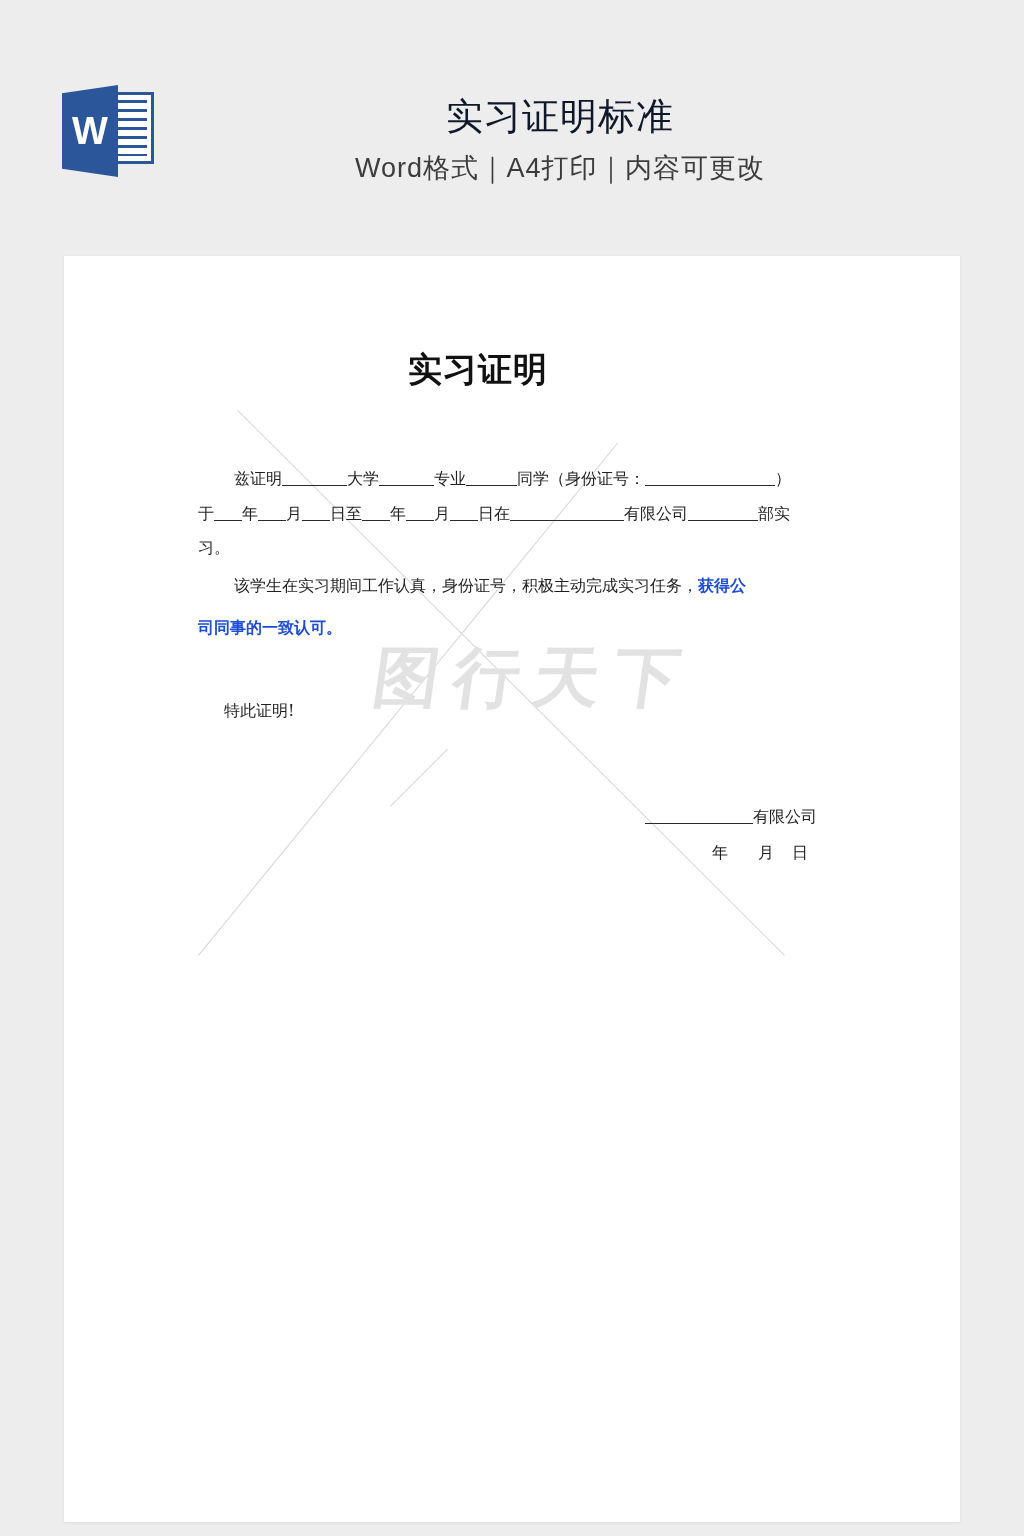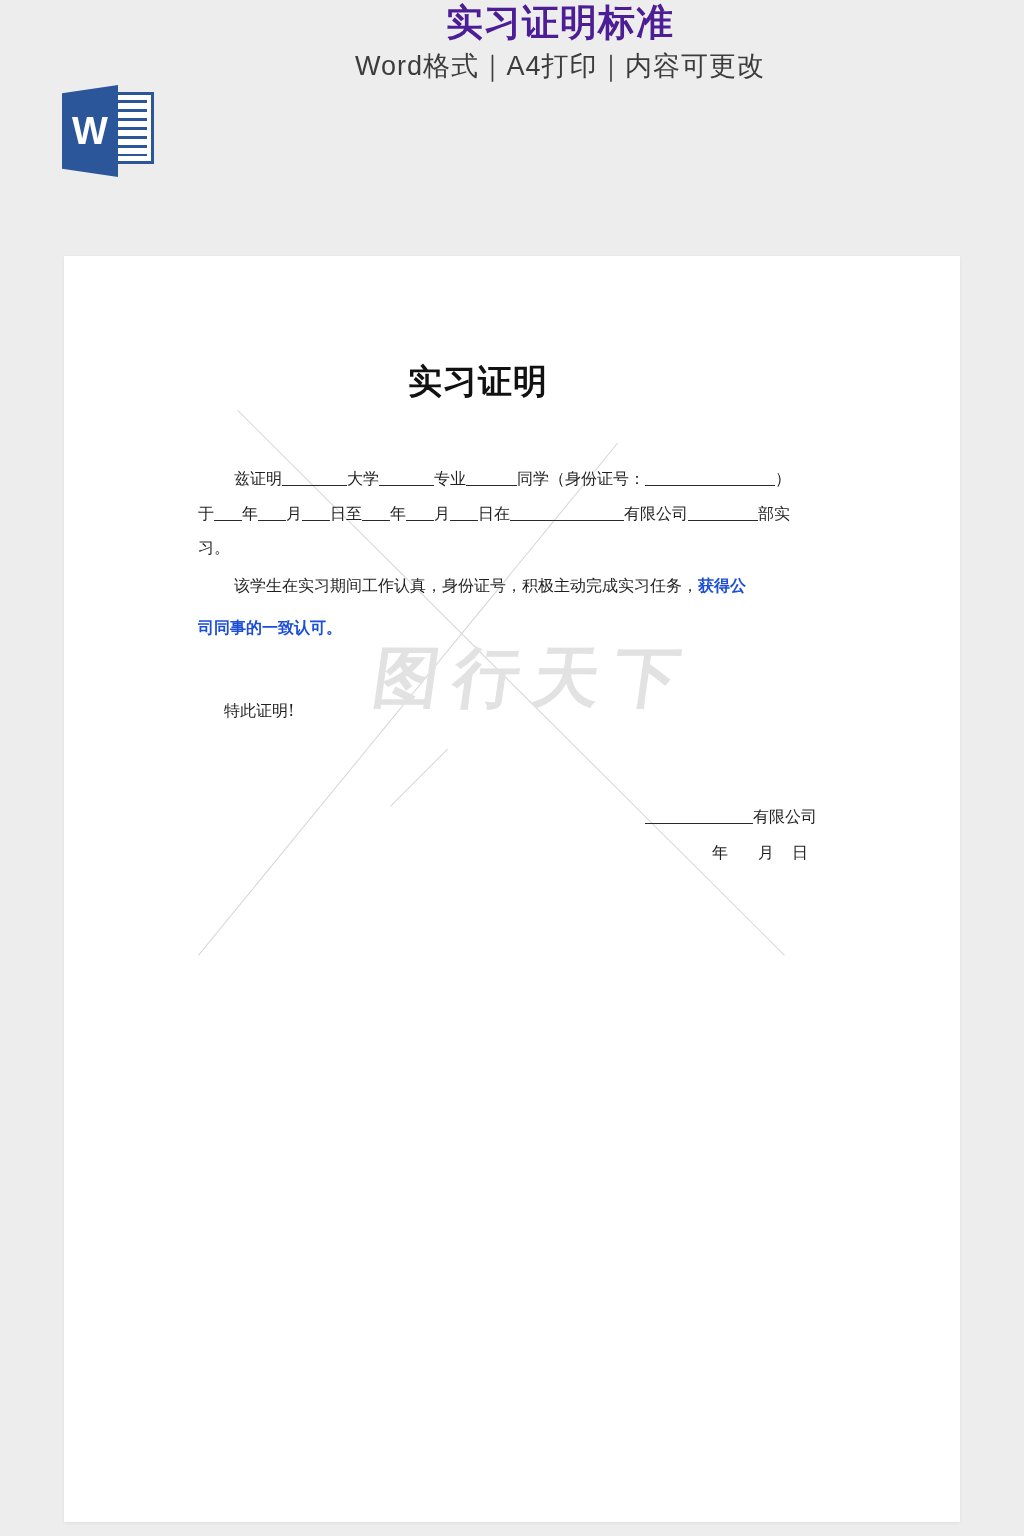--- a/index.html
+++ b/index.html
@@ -28,25 +28,25 @@
     background:#2b579a;
     clip-path:polygon(0 9%,100% 0,100% 100%,0 91%);
     display:flex;align-items:center;justify-content:center;
   }
   .word-icon .cover .w{
     color:#ffffff;font-weight:bold;font-size:38px;line-height:1;
     font-family:"Liberation Sans","DejaVu Sans",sans-serif;
   }
   .header-text{position:absolute;left:96px;right:0;top:0;text-align:center;}
   .header-title{
-    font-size:37px;font-weight:bold;color:#4c1d95;
+    margin-top:94px;font-size:37px;font-weight:normal;color:#0f172a;
     letter-spacing:1px;line-height:46px;
   }
   .header-subtitle{
-    margin-top:4px;font-size:27px;color:#3c3c3c;letter-spacing:1px;line-height:32px;
+    margin-top:12px;font-size:27px;color:#3c3c3c;letter-spacing:1px;line-height:32px;
   }
 
   
   .page{
     position:absolute;left:64px;top:256px;width:896px;height:1266px;
     background:#ffffff;box-shadow:0 1px 3px rgba(0,0,0,0.07);
   }
 
   
   .wm-line{position:absolute;height:1px;background:#d6d6d6;transform-origin:0 0;}
@@ -56,21 +56,21 @@
   .wm-text{
     position:absolute;left:310px;top:385px;width:340px;
     font-family:"DejaVu Serif","Liberation Serif",serif;
     font-weight:bold;font-size:66px;line-height:72px;letter-spacing:14px;
     color:#e2e2e2;transform:skewX(-8deg);white-space:nowrap;
     user-select:none;
   }
 
   
   .doc-title{
-    position:absolute;left:0;top:104px;width:828px;text-align:center;
+    position:absolute;left:0;top:92px;width:828px;text-align:center;
     font-family:"DejaVu Serif","Liberation Serif",serif;
     font-weight:bold;font-size:34px;line-height:42px;color:#111111;
     letter-spacing:1px;
   }
   .doc-line{
     position:absolute;white-space:nowrap;height:26px;line-height:26px;
     font-size:16px;color:#1f1f1f;
     font-family:"DejaVu Serif","Liberation Serif",serif;
   }
   .doc-line .song{font-family:"DejaVu Serif","Liberation Serif",serif;}

